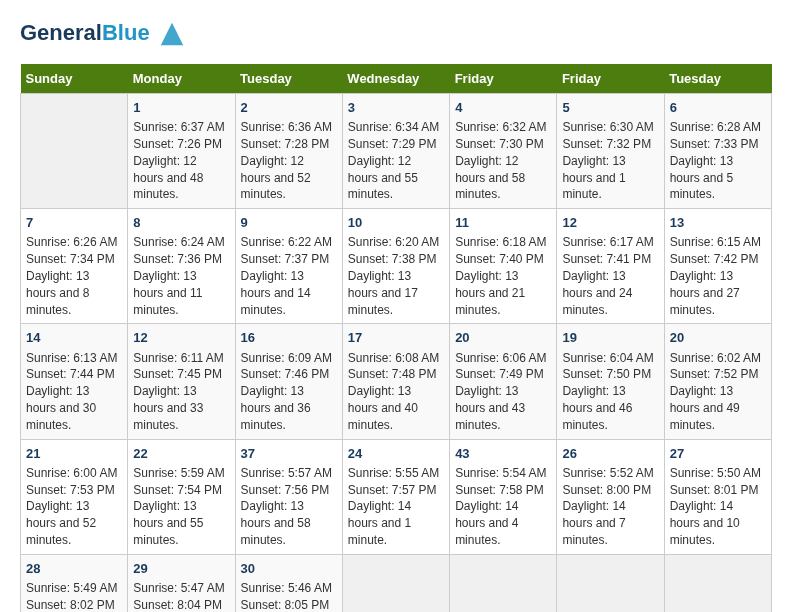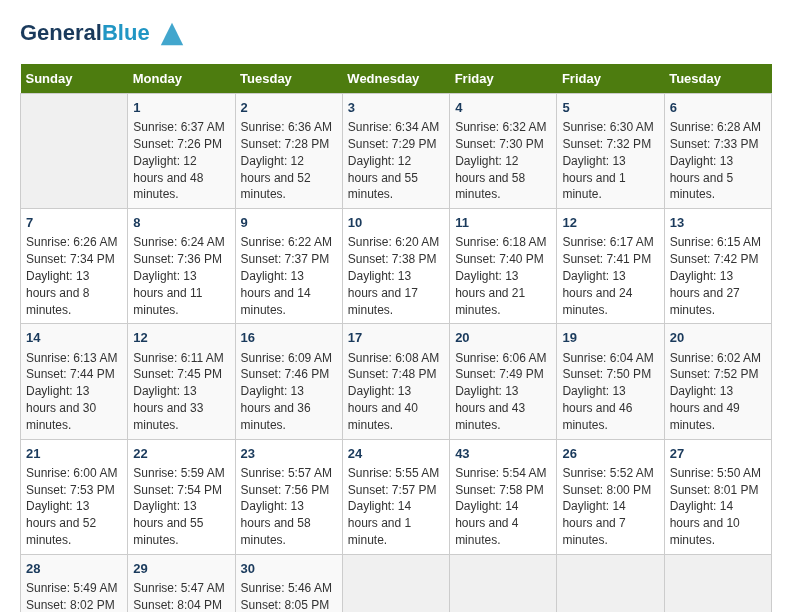--- a/index.html
+++ b/index.html
@@ -213,21 +213,21 @@
       <tr>
         <td>
           <span class="day-num">21</span>
           <div class="cell-info">Sunrise: 6:00 AM<br>Sunset: 7:53 PM<br>Daylight: 13 hours and 52 minutes.</div>
         </td>
         <td>
           <span class="day-num">22</span>
           <div class="cell-info">Sunrise: 5:59 AM<br>Sunset: 7:54 PM<br>Daylight: 13 hours and 55 minutes.</div>
         </td>
         <td>
-          <span class="day-num">23</span>
+          <span class="day-num">37</span>
           <div class="cell-info">Sunrise: 5:57 AM<br>Sunset: 7:56 PM<br>Daylight: 13 hours and 58 minutes.</div>
         </td>
         <td>
           <span class="day-num">24</span>
           <div class="cell-info">Sunrise: 5:55 AM<br>Sunset: 7:57 PM<br>Daylight: 14 hours and 1 minute.</div>
         </td>
         <td>
           <span class="day-num">43</span>
           <div class="cell-info">Sunrise: 5:54 AM<br>Sunset: 7:58 PM<br>Daylight: 14 hours and 4 minutes.</div>
         </td>

